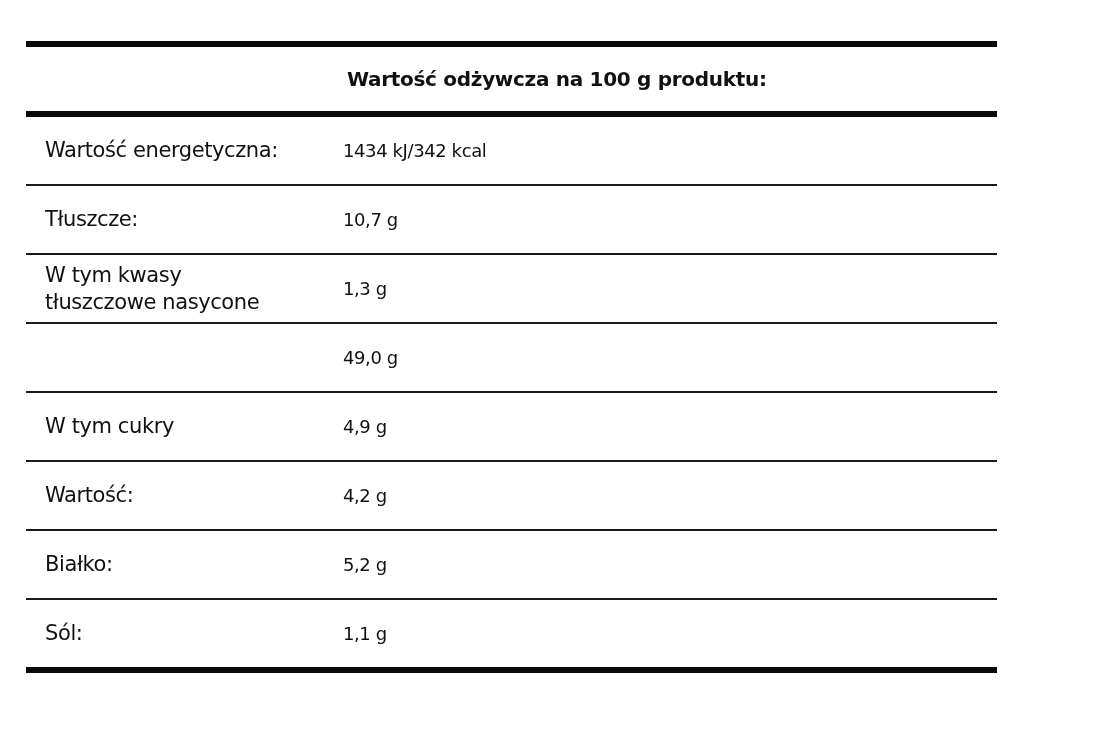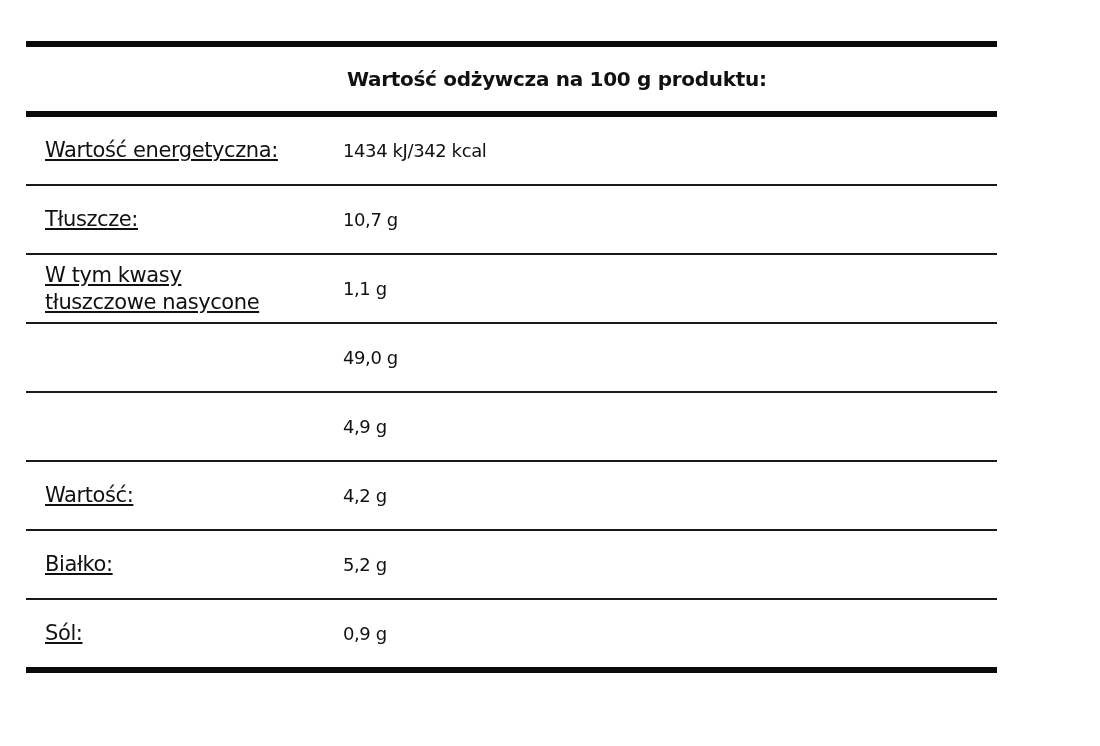--- a/index.html
+++ b/index.html
@@ -54,21 +54,20 @@
       position: absolute;
       left: 19px;
       top: 0;
       height: 67px;
       display: flex;
       align-items: center;
       font-size: 21px;
       line-height: 27px;
       letter-spacing: -0.4px;
       white-space: pre-line;
-      text-decoration: underline;
     }
     .row-value {
       position: absolute;
       left: 317px;
       top: 0;
       height: 67px;
       display: flex;
       align-items: center;
       font-size: 18px;
       letter-spacing: -0.4px;
@@ -93,44 +92,45 @@
 
   <div class="data-row">
     <div class="row-label">Tłuszcze:</div>
     <div class="row-value">10,7 g</div>
   </div>
   <div class="thin-rule"></div>
 
   <div class="data-row">
     <div class="row-label">W tym kwasy
 tłuszczowe nasycone</div>
-    <div class="row-value">1,1 g</div>
+    <div class="row-value">1,3 g</div>
   </div>
   <div class="thin-rule"></div>
 
   <div class="data-row">
     <div class="row-value">49,0 g</div>
   </div>
   <div class="thin-rule"></div>
 
   <div class="data-row">
+    <div class="row-label">W tym cukry</div>
     <div class="row-value">4,9 g</div>
   </div>
   <div class="thin-rule"></div>
 
   <div class="data-row">
     <div class="row-label">Wartość:</div>
     <div class="row-value">4,2 g</div>
   </div>
   <div class="thin-rule"></div>
 
   <div class="data-row">
     <div class="row-label">Białko:</div>
     <div class="row-value">5,2 g</div>
   </div>
   <div class="thin-rule"></div>
 
   <div class="data-row">
     <div class="row-label">Sól:</div>
-    <div class="row-value">0,9 g</div>
+    <div class="row-value">1,1 g</div>
   </div>
   <div class="thick-rule"></div>
 </div>
 
 </body></html>

